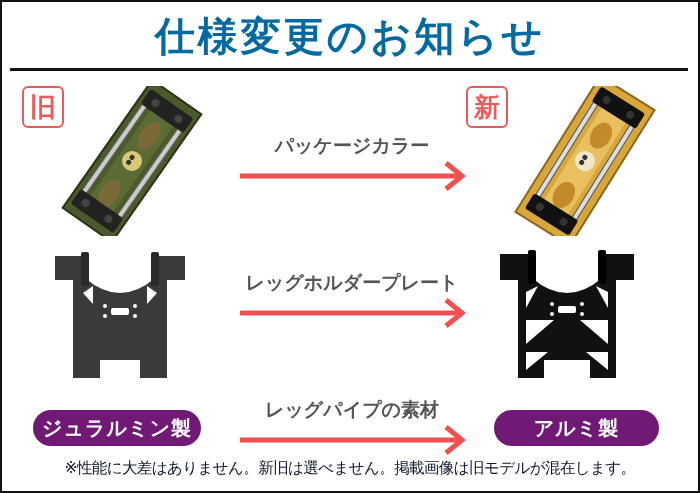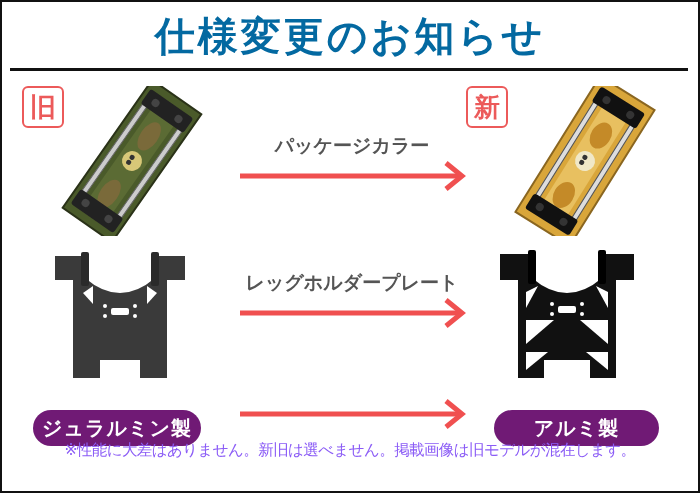--- a/index.html
+++ b/index.html
@@ -35,22 +35,22 @@
 
     .product { position: absolute; }
     .pill {
       position: absolute; height: 36px; border-radius: 18px; background: #701a75; color: #fff;
       font-size: 20px; font-weight: bold; text-align: center; line-height: 36px;
       letter-spacing: 1px;
     }
     .pill.old { left: 33px; top: 410px; width: 168px; }
     .pill.new { left: 494px; top: 410px; width: 165px; }
     .note {
-      position: absolute; left: 0; top: 440px; width: 700px; text-align: center;
-      color: #8b5cf6; font-size: 15.5px; letter-spacing: -0.6px; white-space: nowrap;
+      position: absolute; left: 0; top: 458px; width: 700px; text-align: center;
+      color: #0f172a; font-size: 15.5px; letter-spacing: -0.6px; white-space: nowrap;
     }
   </style>
 </head>
 <body>
 
 <div class="frame"></div>
 
 <div class="title">仕様変更のお知らせ</div>
 <div class="title-rule"></div>
 
@@ -111,20 +111,21 @@
 
 <div class="arrow-group" style="top:270px;">
   <div class="arrow-label">レッグホルダープレート</div>
   <svg class="arrow-svg" width="232" height="30" viewBox="0 0 232 30">
     <line x1="4" y1="15" x2="224" y2="15" stroke="#f05050" stroke-width="5"></line>
     <polyline points="210,2 226,15 210,28" fill="none" stroke="#f05050" stroke-width="5"></polyline>
   </svg>
 </div>
 
 <div class="arrow-group" style="top:397px;">
+  <div class="arrow-label">レッグパイプの素材</div>
   <svg class="arrow-svg" width="232" height="30" viewBox="0 0 232 30">
     <line x1="4" y1="15" x2="224" y2="15" stroke="#f05050" stroke-width="5"></line>
     <polyline points="210,2 226,15 210,28" fill="none" stroke="#f05050" stroke-width="5"></polyline>
   </svg>
 </div>
 
 <div class="product" style="left:45px; top:248px; width:150px; height:135px;">
   <svg width="150" height="135" viewBox="0 0 150 135">
     <path d="M10,8 L40,8 L40,30 Q75,60 110,30 L110,8 L140,8 L140,32 L122,32 L122,130 L95,130 L95,112 L55,112 L55,130 L28,130 L28,32 L10,32 Z" fill="#3a3a3a"></path>
     <rect x="36" y="4" width="8" height="34" fill="#2a2a2a" rx="2"></rect>

